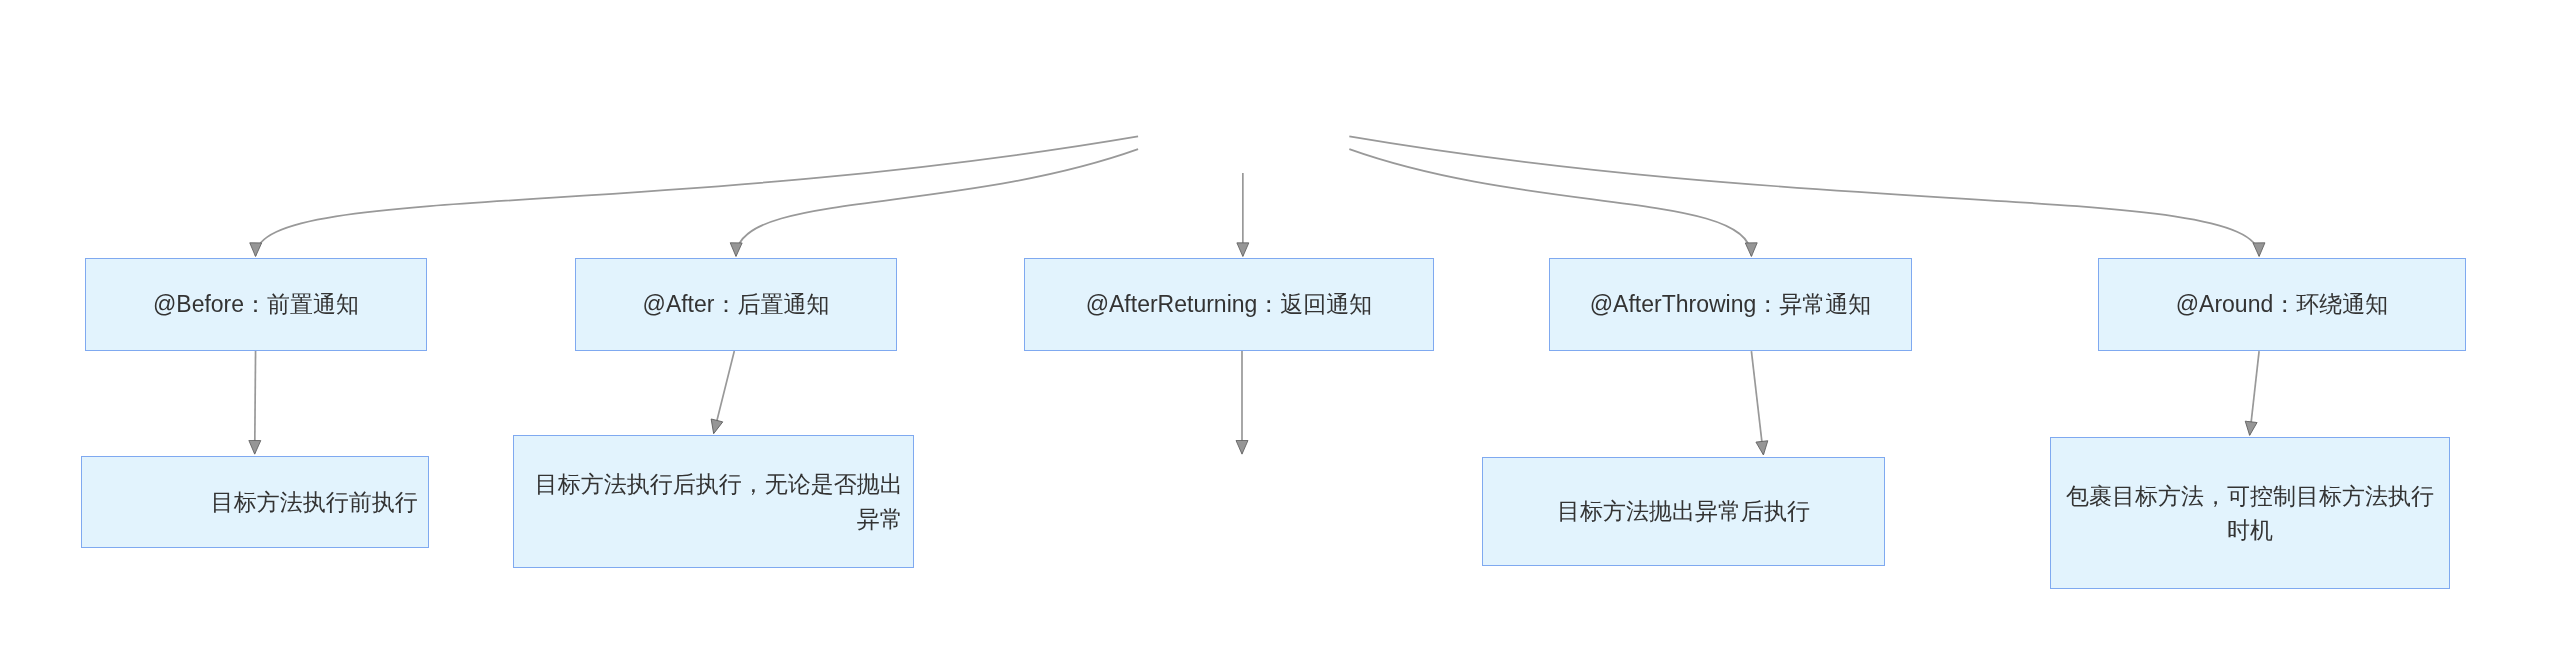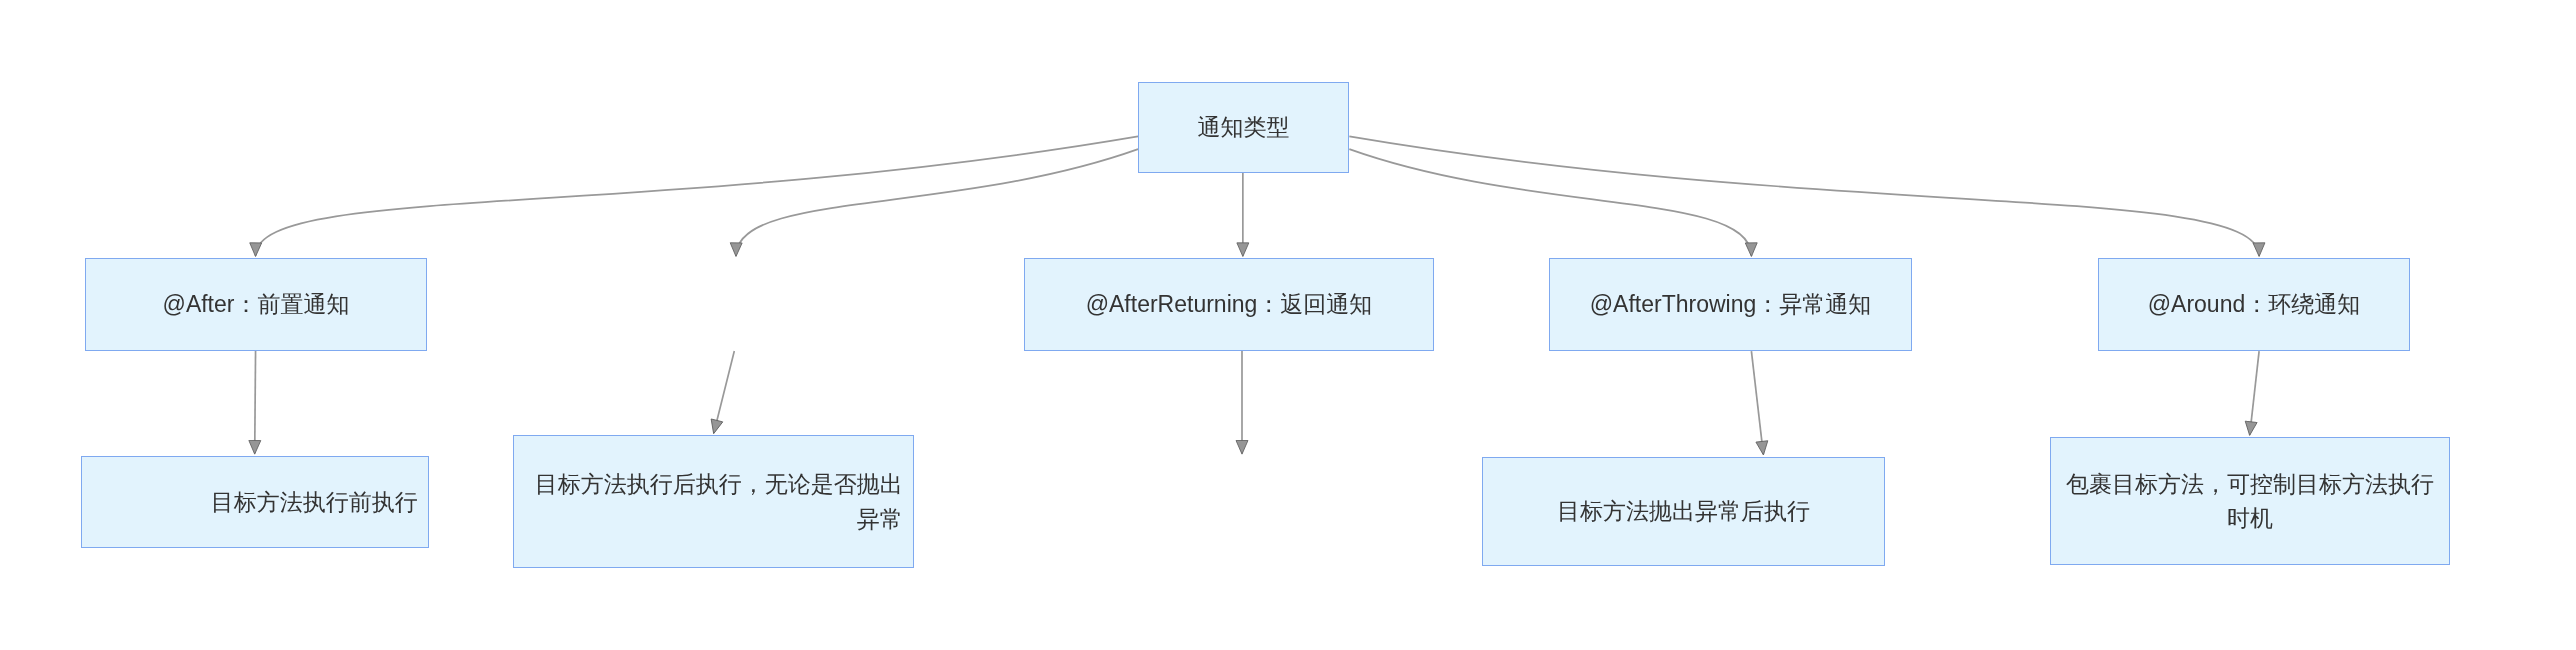--- a/index.html
+++ b/index.html
@@ -37,27 +37,27 @@
     line-height:1.5;
     padding:3.4px 10.2px;
   }
   
   .n-root          {left:1138px; top:82px;  width:211px; height:91px;}
   
   .n-before        {left:85px;  top:258px; width:342px; height:93px;}
   .n-after         {left:575px;  top:258px; width:322px; height:93px;}
   .n-after-return  {left:1024px; top:258px; width:410px; height:93px;}
   .n-after-throw   {left:1549px; top:258px; width:363px; height:93px;}
-  .n-around        {left:2098px; top:258px; width:312px; height:93px;}
+  .n-around        {left:2098px; top:258px; width:368px; height:93px;}
   
   .n-before-desc       {left:81px;   top:456px; width:348px; height:92px;justify-content:flex-end;}
   .n-after-desc        {left:513px;  top:435px; width:401px; height:133px;text-align:right;}
   .n-after-return-desc {left:1042px; top:456px; width:403px; height:93px;}
   .n-after-throw-desc  {left:1482px; top:457px; width:403px; height:109px;}
-  .n-around-desc       {left:2050px; top:437px; width:400px; height:128px;}
+  .n-around-desc       {left:2050px; top:437px; width:400px; height:152px;}
 </style>
 </head>
 <body>
 
 <div class="canvas">
 
   <svg class="edges" viewBox="0 0 3024 764" xmlns="http://www.w3.org/2000/svg">
     <defs>
       <marker id="arrow" viewBox="0 0 18 16" refX="16" refY="8" markerWidth="18" markerHeight="16" markerUnits="userSpaceOnUse" orient="auto">
         <path d="M1,1 L17,8 L1,15 Z" fill="#969696" stroke="#606060" stroke-width="1"></path>
@@ -70,26 +70,26 @@
       <path d="M 1584 175 C 1800 252, 2055 224, 2056 300" marker-end="url(#arrow)"></path>
       <path d="M 1584 160 C 2160 258, 2651 215, 2652 300" marker-end="url(#arrow)"></path>
       <path d="M 300 412 L 299 532" marker-end="url(#arrow)"></path>
       <path d="M 862 412 L 838 508" marker-end="url(#arrow)"></path>
       <path d="M 1458 412 L 1458 532" marker-end="url(#arrow)"></path>
       <path d="M 2056 412 L 2070 533" marker-end="url(#arrow)"></path>
       <path d="M 2652 412 L 2641 510" marker-end="url(#arrow)"></path>
     </g>
   </svg>
 
-  <div class="node n-root">
-    <span>通知类型</span>
-  </div>
 
   <div class="node n-before">
-    <span>@After：前置通知</span>
+    <span>@Before：前置通知</span>
+  </div>
+  <div class="node n-after">
+    <span>@After：后置通知</span>
   </div>
   <div class="node n-after-return">
     <span>@AfterReturning：返回通知</span>
   </div>
   <div class="node n-after-throw">
     <span>@AfterThrowing：异常通知</span>
   </div>
   <div class="node n-around">
     <span>@Around：环绕通知</span>
   </div>

